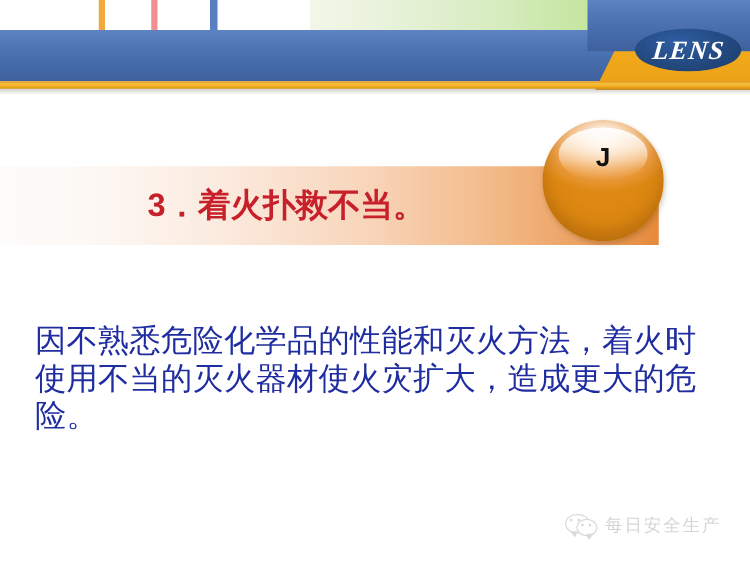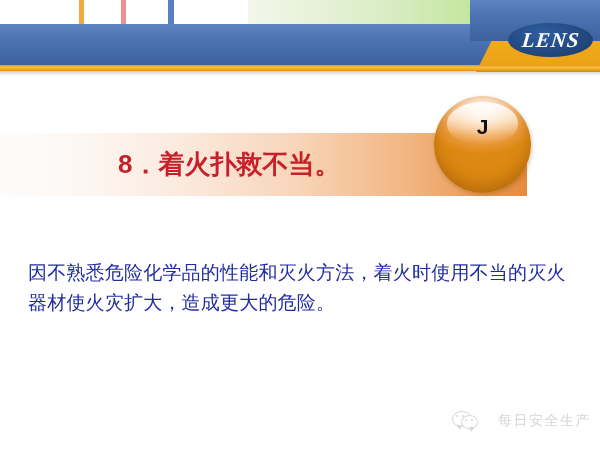--- a/index.html
+++ b/index.html
@@ -214,34 +214,34 @@
     font-weight: bold;
     color: #111111;
   }
 
   
   .body-text {
     position: absolute;
     left: 28px;
     top: 258px;
     width: 545px;
-    font-size: 19px;
+    font-size: 25px;
     line-height: 30px;
     color: #1f2da0;
     letter-spacing: 0.2px;
   }
 
   
   .watermark {
     position: absolute;
     left: 452px;
     top: 411px;
     display: flex;
     align-items: center;
-    gap: 20px;
+    gap: 6px;
     opacity: 0.36;
   }
   .wechat-icon {
     position: relative;
     width: 26px;
     height: 19px;
   }
   .bubble-back {
     position: absolute;
     left: 0;
@@ -315,21 +315,21 @@
   <div class="title-bar-notch"></div>
 
   <div class="lens-logo">
     <span class="lens-logo-text">LENS</span>
   </div>
 
   <div class="title-underline"></div>
   <div class="title-shadow"></div>
 
   <div class="banner"></div>
-  <div class="banner-text">8．着火扑救不当。</div>
+  <div class="banner-text">3．着火扑救不当。</div>
 
   <div class="sphere">
     <div class="sphere-gloss"></div>
     <div class="sphere-letter">J</div>
   </div>
 
   <div class="body-text">因不熟悉危险化学品的性能和灭火方法，着火时使用不当的灭火器材使火灾扩大，造成更大的危险。</div>
 
   <div class="watermark">
     <div class="wechat-icon">

